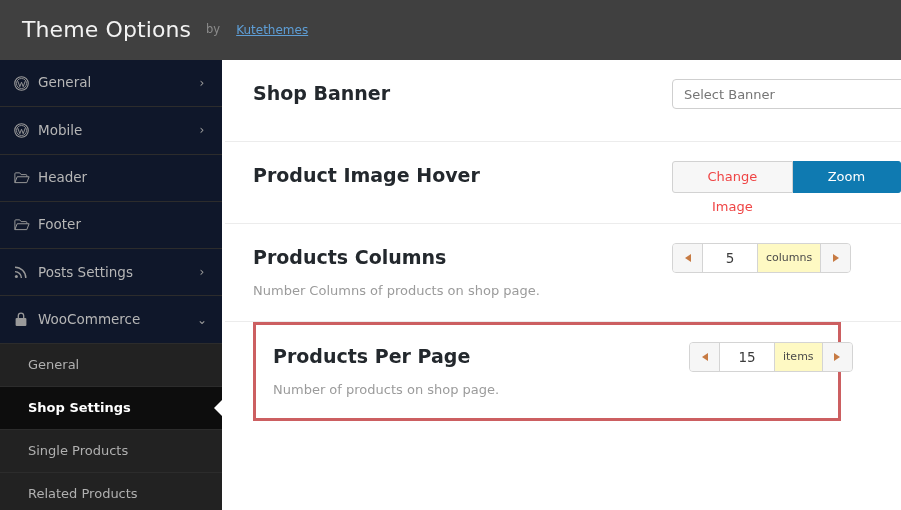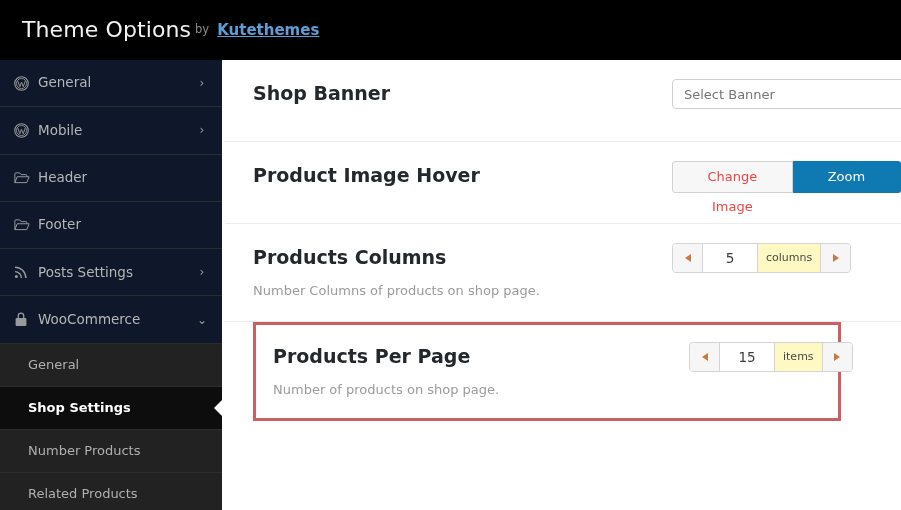--- a/index.html
+++ b/index.html
@@ -16,44 +16,44 @@
     width: 901px;
     height: 510px;
     background: #ffffff;
   }
 
   
   .topbar {
     position: absolute;
     left: 0; top: 0;
     width: 901px; height: 60px;
-    background: #000000;
+    background: #404040;
     display: flex;
     align-items: center;
     padding-left: 22px;
   }
   .topbar-title {
     color: #f2f2f2;
     font-size: 22px;
     font-weight: 400;
     letter-spacing: 0.1px;
     line-height: 1;
   }
   .topbar-by {
     color: #8b8b8b;
     font-size: 11.5px;
-    margin-left: 4px;
+    margin-left: 15px;
     line-height: 1;
   }
   .topbar-link {
     color: #5e9ed6;
-    font-size: 15px;
-    font-weight: 700;
+    font-size: 12px;
+    font-weight: 400;
     text-decoration: underline;
-    margin-left: 8px;
+    margin-left: 16px;
     line-height: 1;
     cursor: pointer;
   }
 
   
   .sidebar {
     position: absolute;
     left: 0; top: 60px;
     width: 222px;
     height: 450px;
@@ -348,21 +348,21 @@
     </div>
 
     <div class="sub-item">
       <span class="label">General</span>
     </div>
     <div class="sub-item active">
       <span class="label">Shop Settings</span>
       <span class="active-arrow"></span>
     </div>
     <div class="sub-item">
-      <span class="label">Number Products</span>
+      <span class="label">Single Products</span>
     </div>
     <div class="sub-item">
       <span class="label">Related Products</span>
     </div>
   </div>
 
   <div class="content">
 
     <div class="opt-row">
       <div class="title">Shop Banner</div>

